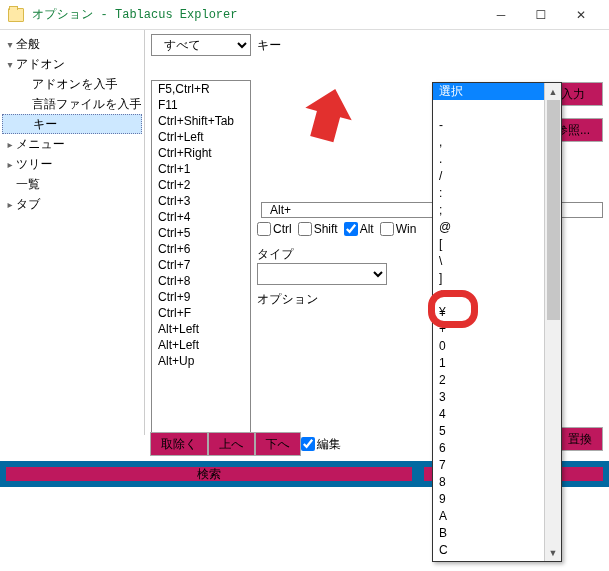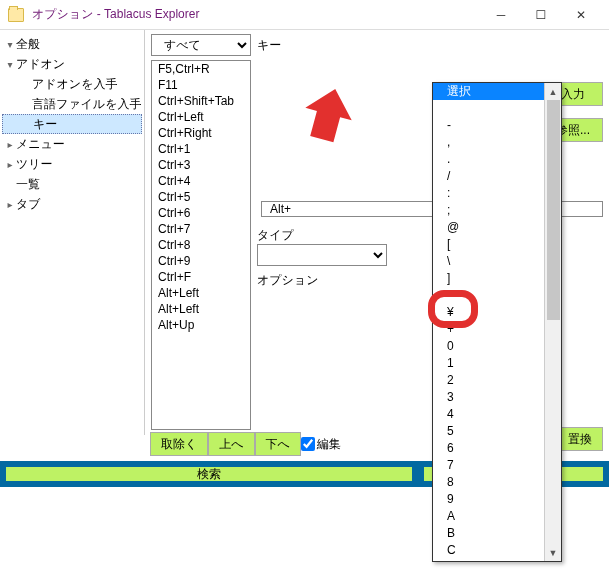--- a/index.html
+++ b/index.html
@@ -1,44 +1,44 @@
 <!DOCTYPE html>
 <html><head>
 <meta charset="utf-8">
 <style>
 * { box-sizing: border-box; font-family: "Meiryo UI", sans-serif; font-size: 12px; }
 body { margin: 0; background: #fff; width: 609px; height: 571px; position: relative; overflow: hidden; }
 .titlebar { height: 30px; display: flex; align-items: center; padding: 0 8px; border-bottom: 1px solid #ddd; }
 .titlebar .folder-icon { width: 16px; height: 14px; background: #ffe9a6; border: 1px solid #d9b94a; border-radius: 1px; margin-right: 8px; position: relative; }
 .titlebar .folder-icon::before { content: ""; position: absolute; top: -3px; left: 0; width: 7px; height: 3px; background: #ffe9a6; border: 1px solid #d9b94a; border-bottom: none; }
-.titlebar .title { flex: 1; color: #701a75; }
+.titlebar .title { flex: 1; color: #15803d; font-family: Liberation Mono, monospace; }
 .winbtn { width: 40px; height: 28px; display: flex; align-items: center; justify-content: center; color: #333; }
 .content { display: flex; height: 405px; }
 .tree { width: 145px; border-right: 1px solid #ccc; padding: 4px 2px; }
 .tree-item { display: flex; align-items: center; height: 20px; padding-left: 2px; cursor: pointer; }
 .tree-item.indent { padding-left: 18px; }
 .tree-item.selected { background: #cde8ff; border: 1px dotted #67a; }
 .chev { width: 12px; text-align: center; font-size: 10px; color: #666; }
 .main { flex: 1; padding: 4px 6px; position: relative; }
 .row { display: flex; align-items: center; margin-bottom: 4px; }
 select, input[type=text] { border: 1px solid #888; background: #fff; height: 22px; padding: 0 8px; }
 .combo { width: 100px; }
 .keylbl { margin-left: 6px; }
 .keyinput { flex: 1; margin-left: 4px; }
-.shortcut-list { border: 1px solid #888; width: 100px; height: 370px; overflow-y: auto; }
+.shortcut-list { border: 1px solid #888; width: 100px; height: 370px; overflow-y: auto; margin-top: 20px; }
 .shortcut-list div { padding: 1px 6px; }
 .right-col { flex: 1; margin-left: 6px; display: flex; flex-direction: column; }
 .chk { display: flex; align-items: center; margin-right: 6px; }
 .chk input { width: 14px; height: 14px; margin: 0 2px 0 0; }
 .type-sel { width: 130px; }
 .opt-area { margin-top: 6px; }
-.btn { border: 1px solid #aaa; background: #bef264; height: 24px; padding: 2px 10px; cursor: pointer; display: inline-flex; align-items: center; justify-content: center; text-align: center; }
+.btn { border: 1px solid #aaa; background: #be185d; height: 24px; padding: 2px 10px; cursor: pointer; display: inline-flex; align-items: center; justify-content: center; text-align: center; }
 .btn-wide { min-width: 60px; }
 .dropdown { position: absolute; left: 432px; top: 82px; width: 130px; height: 480px; background: #fff; border: 1px solid #333; box-shadow: 2px 2px 4px rgba(0,0,0,.3); z-index: 20; overflow: hidden; }
-.dropdown .dd-item { height: 17px; padding: 0 14px; line-height: 17px; }
+.dropdown .dd-item { height: 17px; padding: 0 6px; line-height: 17px; }
 .dropdown .dd-item.sel { background: #0a84ff; color: #fff; }
 .dropdown .scroll { position: absolute; right: 0; top: 0; width: 17px; height: 100%; background: #f0f0f0; border-left: 1px solid #ccc; }
 .dropdown .scroll .thumb { position: absolute; left: 2px; width: 13px; background: #c6c6c6; }
 .dropdown .scroll .arr { height: 17px; display: flex; align-items: center; justify-content: center; color: #555; font-size: 9px; }
 .btn-col { position: absolute; right: 6px; top: 82px; display: flex; flex-direction: column; gap: 12px; }
 .toolbar { position: absolute; left: 150px; top: 432px; display: flex; gap: 0; align-items: center; }
 .bottombar { position: absolute; left: 0; bottom: 84px; width: 100%; display: flex; }
 .bottombar .btn { flex: 1; border: 6px solid #0369a1; height: 26px; }
 .bottomright { position: absolute; right: 6px; bottom: 120px; display: flex; gap: 8px; }
 .circle { position: absolute; left: 428px; top: 290px; width: 50px; height: 38px; border: 7px solid #e2302e; border-radius: 16px; z-index: 30; pointer-events: none; }
@@ -100,34 +100,53 @@
       <span class="keylbl">キー</span>
     </div>
     <div class="row">
       <div class="shortcut-list" id="shortcuts">
           <div>F5,Ctrl+R</div>
           <div>F11</div>
           <div>Ctrl+Shift+Tab</div>
           <div>Ctrl+Left</div>
           <div>Ctrl+Right</div>
           <div>Ctrl+1</div>
+          <div>Ctrl+2</div>
           <div>Ctrl+3</div>
           <div>Ctrl+4</div>
           <div>Ctrl+5</div>
           <div>Ctrl+6</div>
           <div>Ctrl+7</div>
           <div>Ctrl+8</div>
           <div>Ctrl+9</div>
           <div>Ctrl+F</div>
           <div>Alt+Left</div>
           <div>Alt+Left</div>
           <div>Alt+Up</div>
         </div>
       <div class="right-col">
         <input type="text" class="keyinput" style="margin-bottom: 4px;" value="Alt+">
+        <div class="row">
+          <label class="chk">
+              <input type="checkbox" id="ck-ctrl" style="">
+              <span>Ctrl</span>
+            </label>
+          <label class="chk">
+              <input type="checkbox" id="ck-shift" style="">
+              <span>Shift</span>
+            </label>
+          <label class="chk">
+              <input type="checkbox" id="ck-alt" checked="" style="">
+              <span>Alt</span>
+            </label>
+          <label class="chk">
+              <input type="checkbox" id="ck-win" style="">
+              <span>Win</span>
+            </label>
+        </div>
         <div style="margin-top:6px"><span>タイプ</span></div>
         <select class="type-sel"><option></option></select>
         <div class="opt-area"><span>オプション</span></div>
       </div>
     </div>
   </div>
 </div>
 
 <div class="btn-col">
   <button class="btn btn-wide">入力</button>

